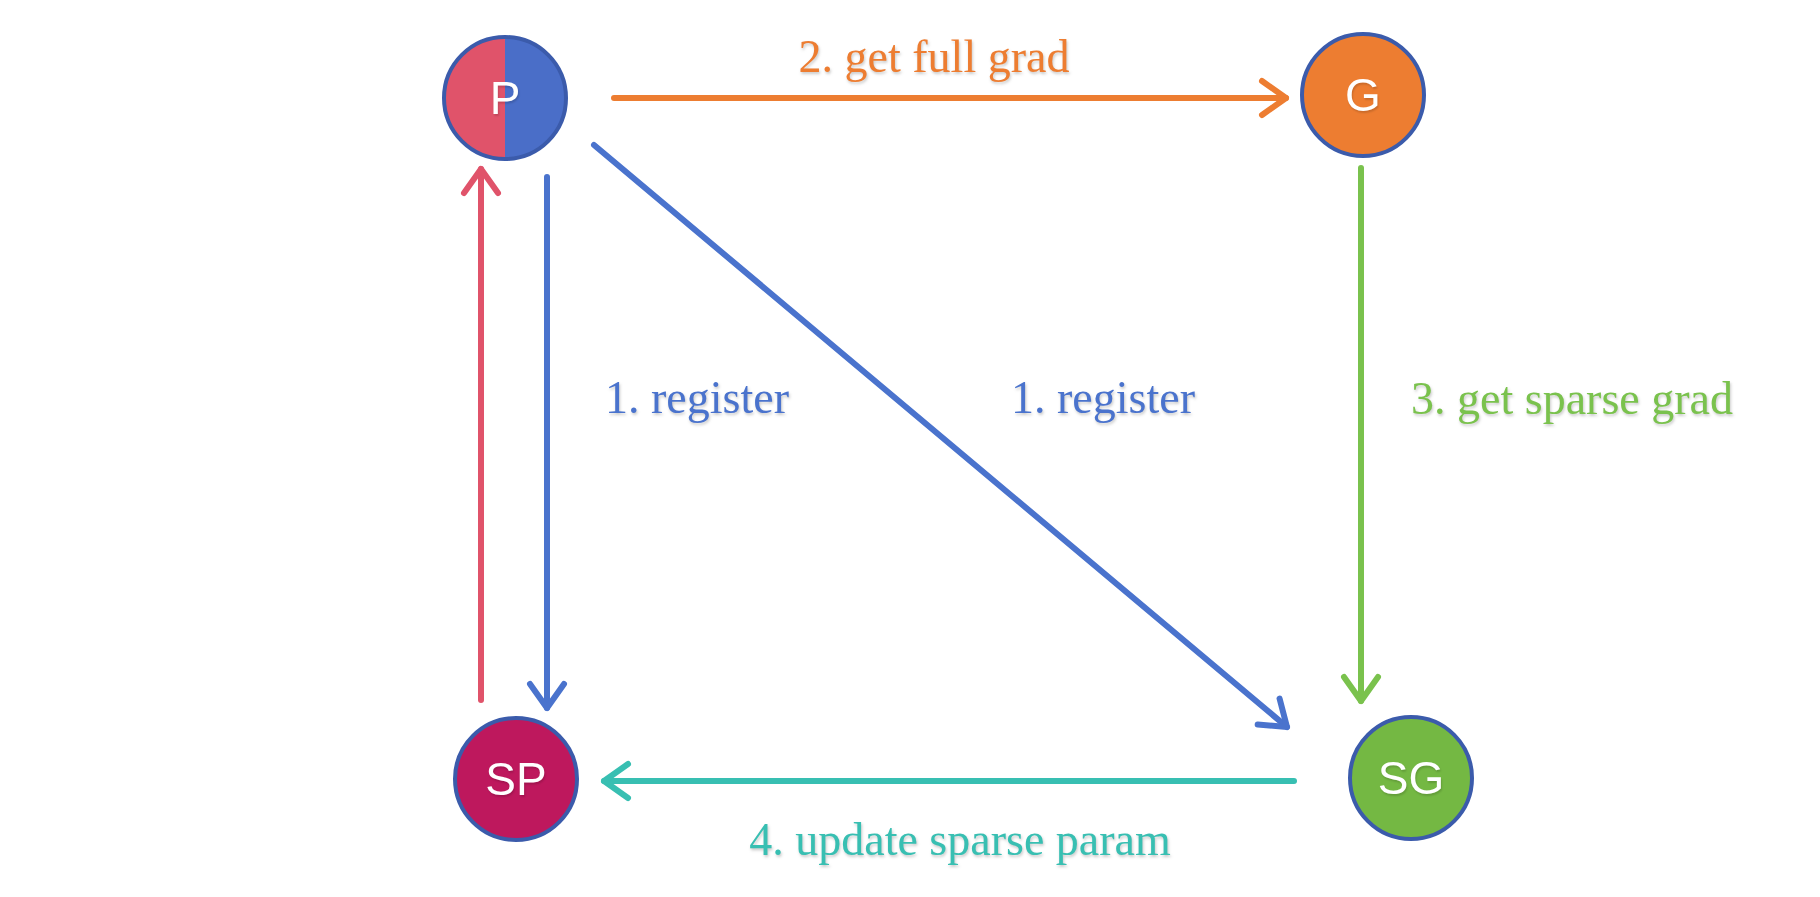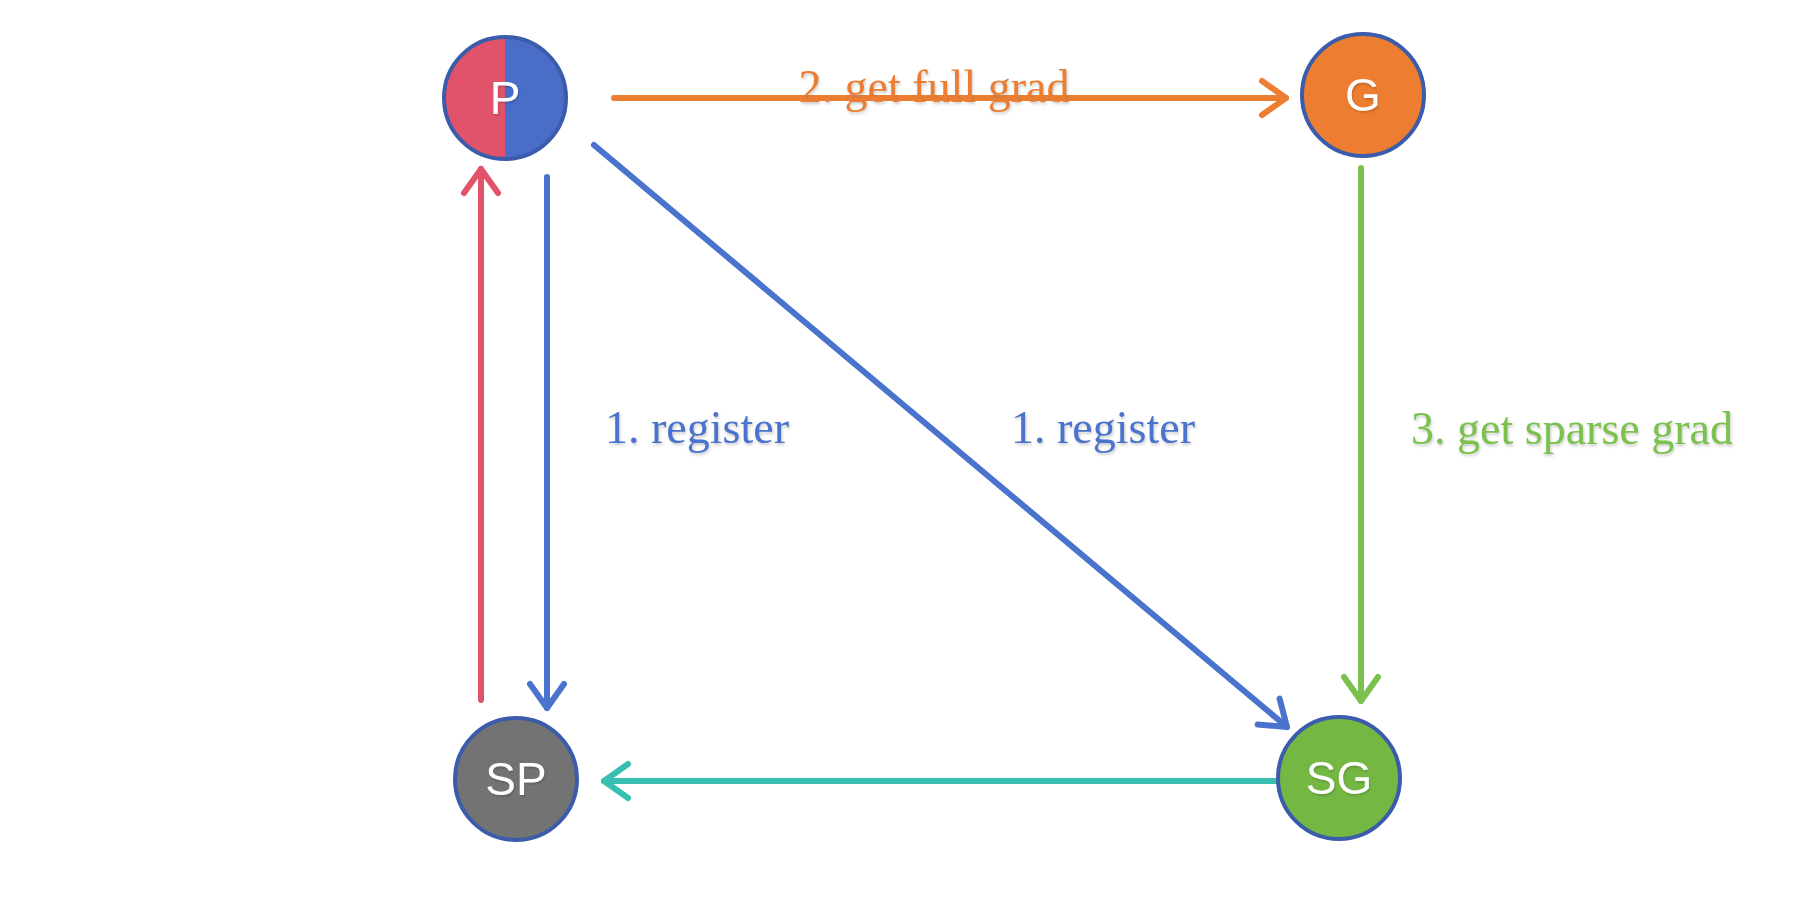--- a/index.html
+++ b/index.html
@@ -31,21 +31,20 @@
     text-shadow: 1px 2px 2px rgba(0,0,0,0.15);
     line-height: 1;
   }
   .edge-label {
     position: absolute;
     transform: translate(-50%, -50%);
     font-size: 46px;
     white-space: nowrap;
     text-shadow: 1px 2px 3px rgba(120,120,120,0.4);
     line-height: 1;
-    margin-top: 30px;
   }
 </style>
 </head>
 <body>
 
 <div class="canvas" id="canvas">
   <svg id="edge-layer" width="1820" height="897" viewBox="0 0 1820 897">
       <defs>
         <marker id="ah0" markerUnits="userSpaceOnUse" markerWidth="36" markerHeight="46" refX="28" refY="21" orient="auto">
           <path d="M4,4 L28,21 L4,38" fill="none" stroke="#4a73cd" stroke-width="6" stroke-linecap="round" stroke-linejoin="round"></path>
@@ -70,25 +69,26 @@
       <line x1="594" y1="145" x2="1287" y2="727" stroke="#4a73cd" stroke-width="6" stroke-linecap="round" marker-end="url(#ah1)"></line>
       <line x1="614" y1="98" x2="1286" y2="98" stroke="#ed7d31" stroke-width="6" stroke-linecap="round" marker-end="url(#ah2)"></line>
       <line x1="1361" y1="168" x2="1361" y2="701" stroke="#7ac24d" stroke-width="6" stroke-linecap="round" marker-end="url(#ah3)"></line>
       <line x1="1294" y1="781" x2="604" y2="781" stroke="#38bfb2" stroke-width="6" stroke-linecap="round" marker-end="url(#ah4)"></line>
       <line x1="481" y1="700" x2="481" y2="169" stroke="#e0536a" stroke-width="6" stroke-linecap="round" marker-end="url(#ah5)"></line>
     </svg>
 <div class="edge-label" style="left: 697px; top: 398px; color: rgb(74, 115, 205);">1. register</div>
     <div class="edge-label" style="left: 1103px; top: 398px; color: rgb(74, 115, 205);">1. register</div>
     <div class="edge-label" style="left: 934px; top: 57px; color: rgb(237, 125, 49);">2. get full grad</div>
     <div class="edge-label" style="left: 1572px; top: 399px; color: rgb(122, 194, 77);">3. get sparse grad</div>
+    <div class="edge-label" style="left: 960px; top: 840px; color: rgb(56, 191, 178);">4. update sparse param</div>
     <div class="node" style="left: 442px; top: 35px; width: 126px; height: 126px; border-color: rgb(59, 91, 171); background: linear-gradient(90deg, rgb(224, 83, 106) 0px, rgb(224, 83, 106) 50%, rgb(74, 110, 200) 50%, rgb(74, 110, 200) 100%);">
       <span class="node-label">P</span>
     </div>
     <div class="node" style="left: 1300px; top: 32px; width: 126px; height: 126px; border-color: rgb(59, 91, 171); background: rgb(237, 125, 49);">
       <span class="node-label">G</span>
     </div>
-    <div class="node" style="left: 453px; top: 716px; width: 126px; height: 126px; border-color: rgb(59, 91, 171); background: #737373;">
+    <div class="node" style="left: 453px; top: 716px; width: 126px; height: 126px; border-color: rgb(59, 91, 171); background: #be185d;">
       <span class="node-label">SP</span>
     </div>
-    <div class="node" style="left: 1276px; top: 715px; width: 126px; height: 126px; border-color: rgb(59, 91, 171); background: rgb(116, 184, 67);">
+    <div class="node" style="left: 1348px; top: 715px; width: 126px; height: 126px; border-color: rgb(59, 91, 171); background: rgb(116, 184, 67);">
       <span class="node-label">SG</span>
     </div>
   </div>
 
 </body></html>

